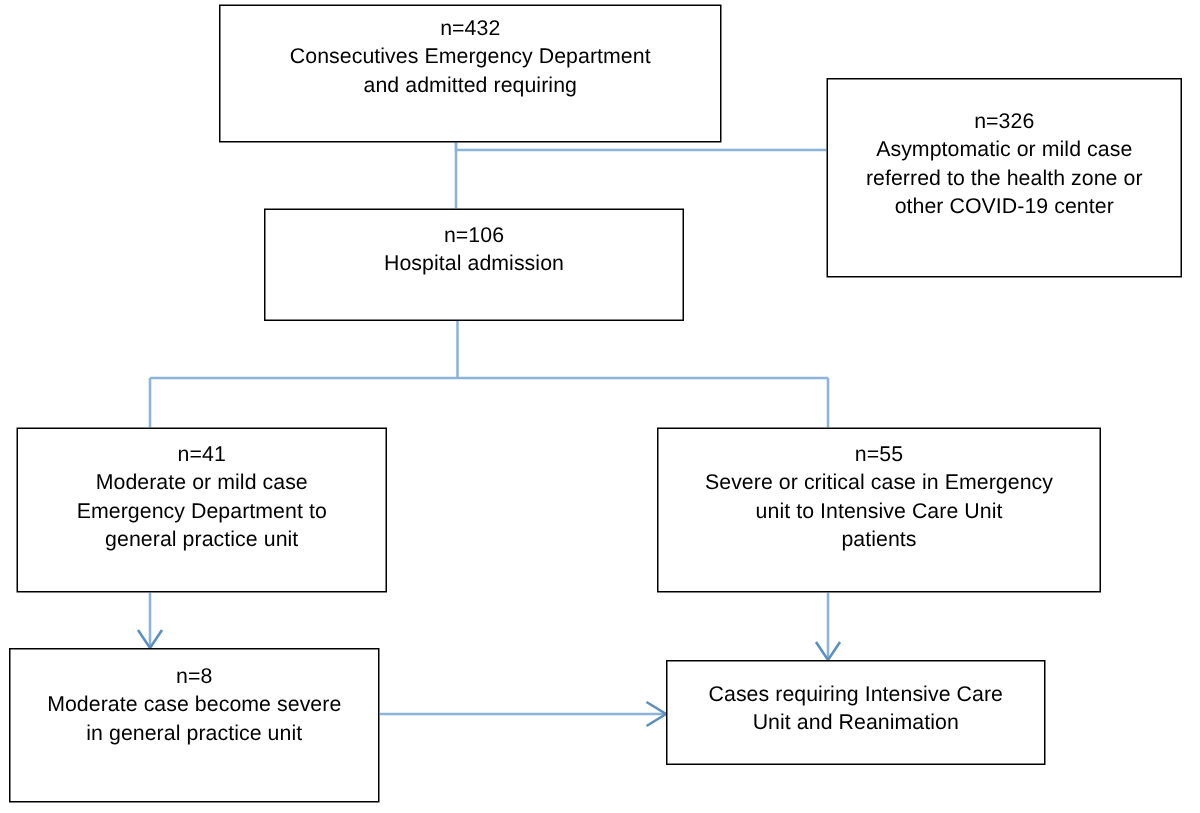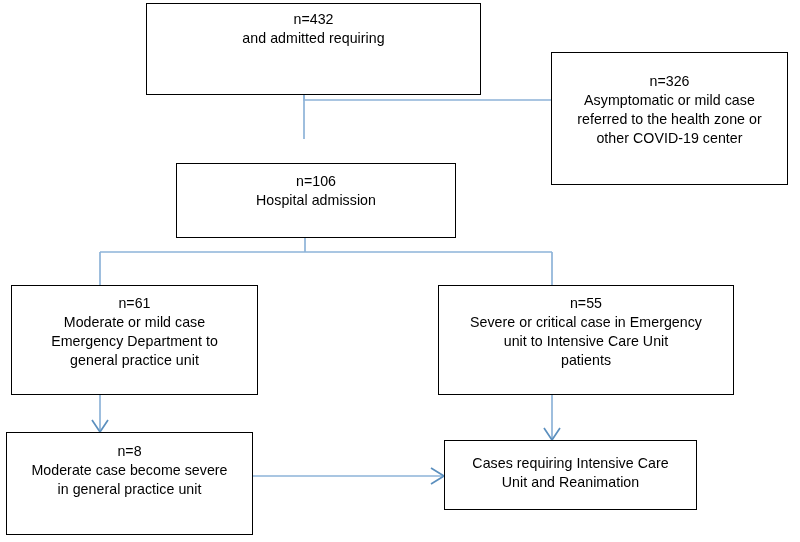--- a/index.html
+++ b/index.html
@@ -78,37 +78,38 @@
     </g>
 
     <g>
       <path d="M 253 476 L 444 476" fill="none" stroke="#8db3d8" stroke-width="1.7"></path>
       <path d="M 431 468 L 444 476 L 431 484" fill="none" stroke="#5b8fbe" stroke-width="1.7" stroke-linecap="butt" stroke-linejoin="miter"></path>
     </g>
   </svg>
 
   <div class="node" style="left:146px; top:3px; width:335px; height:92px; padding-top:6px;">
     <div class="line">n=432</div>
+    <div class="line">Consecutives Emergency Department</div>
     <div class="line">and admitted requiring</div>
   </div>
 
   <div class="node" style="left:551px; top:52px; width:237px; height:133px; padding-top:19px;">
     <div class="line">n=326</div>
     <div class="line">Asymptomatic or mild case</div>
     <div class="line">referred to the health zone or</div>
     <div class="line">other COVID-19 center</div>
   </div>
 
-  <div class="node" style="left:176px; top:139px; width:280px; height:75px; padding-top:8px;margin-top:24px;">
+  <div class="node" style="left:176px; top:139px; width:280px; height:75px; padding-top:8px;">
     <div class="line">n=106</div>
     <div class="line">Hospital admission</div>
   </div>
 
   <div class="node" style="left:11px; top:285px; width:247px; height:110px; padding-top:8px;">
-    <div class="line">n=61</div>
+    <div class="line">n=41</div>
     <div class="line">Moderate or mild case</div>
     <div class="line">Emergency Department to</div>
     <div class="line">general practice unit</div>
   </div>
 
   <div class="node" style="left:438px; top:285px; width:296px; height:110px; padding-top:8px;">
     <div class="line">n=55</div>
     <div class="line">Severe or critical case in Emergency</div>
     <div class="line">unit to Intensive Care Unit</div>
     <div class="line">patients</div>

